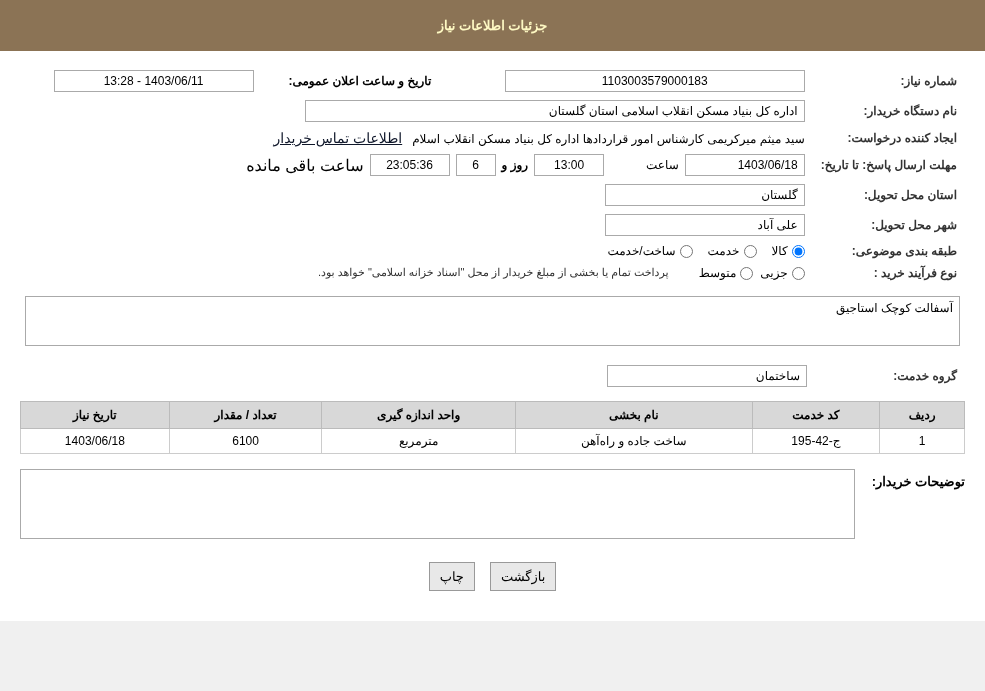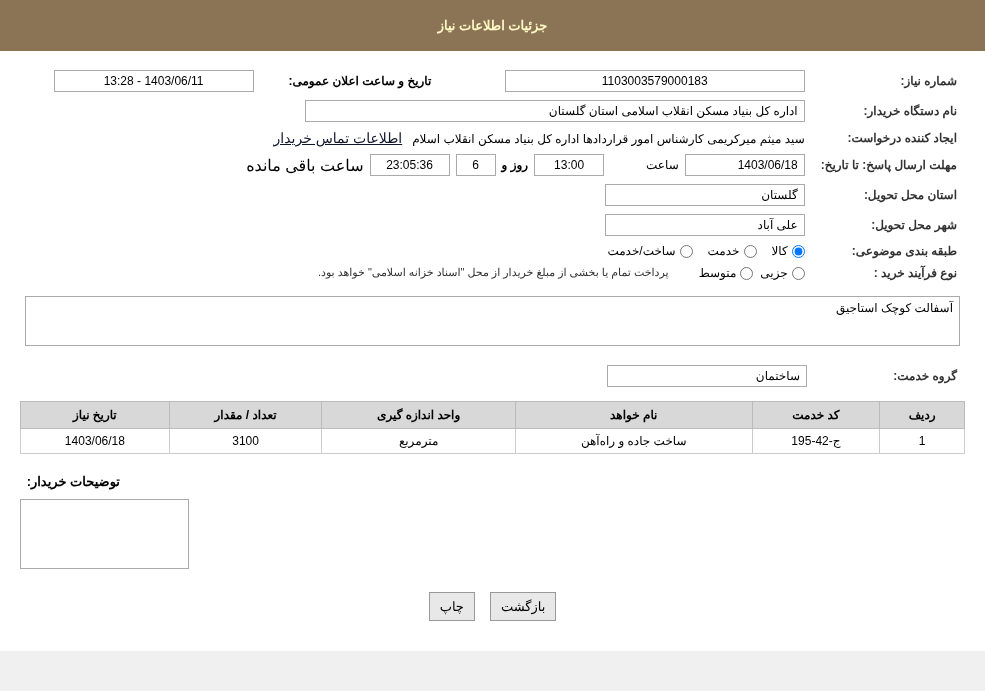--- a/index.html
+++ b/index.html
@@ -279,41 +279,41 @@
           </td>
         </tr>
       </tbody>
         </table>
 
       <table class="service-table">
         <thead>
           <tr>
             <th>ردیف</th>
             <th>کد خدمت</th>
-            <th>نام خواهد</th>
+            <th>نام بخشی</th>
             <th>واحد اندازه گیری</th>
             <th>تعداد / مقدار</th>
             <th>تاریخ نیاز</th>
           </tr>
         </thead>
         <tbody id="services-tbody">
         <tr>
     <td>1</td>
     <td>ج-42-195</td>
     <td>ساخت جاده و راه‌آهن</td>
     <td>مترمربع</td>
-    <td>3100</td>
+    <td>6100</td>
     <td>1403/06/18</td>
   </tr>
           </tbody>
       </table>
     </div>
 
     <div style="margin-top:15px;">
-      <div style="display:flex; align-items:flex-end; gap:10px;flex-direction:column;">
+      <div style="display:flex; align-items:flex-start; gap:10px;">
         <div style="font-weight:bold; font-size:13px; white-space:nowrap; min-width:100px; text-align:right; padding-top:5px;">توضیحات خریدار:</div>
         <div style="flex:1;">
           <textarea class="textarea-box" style="height: 70px;" readonly=""></textarea>
         </div>
       </div>
     </div>
 
     <div class="button-row">
       <button class="btn btn-back">بازگشت</button>
       <button class="btn btn-print">چاپ</button>

